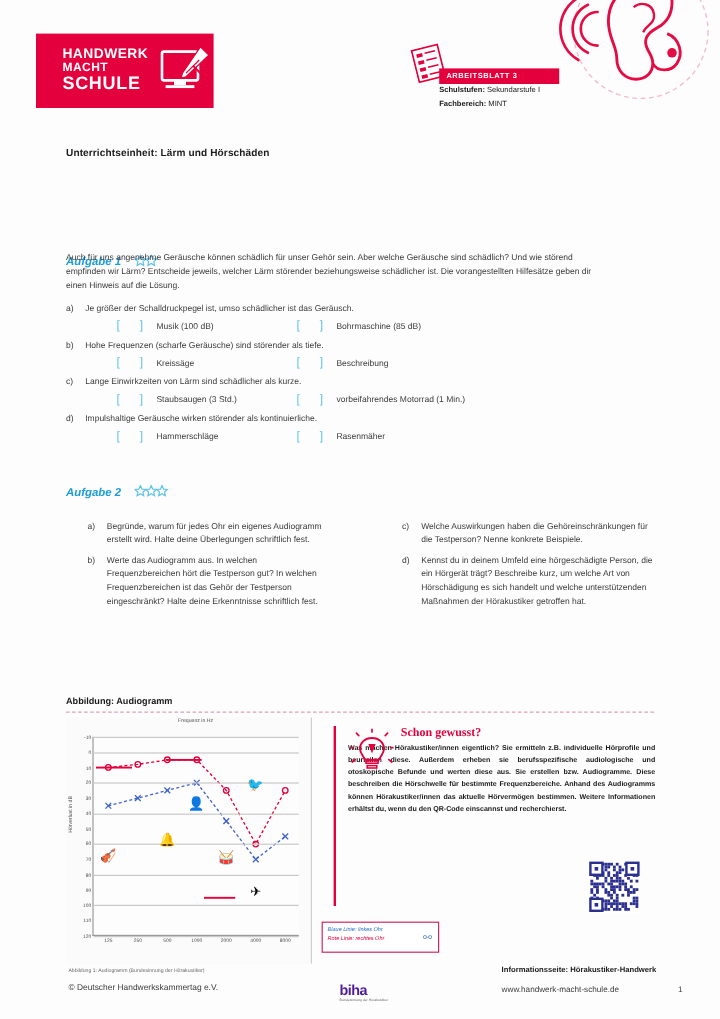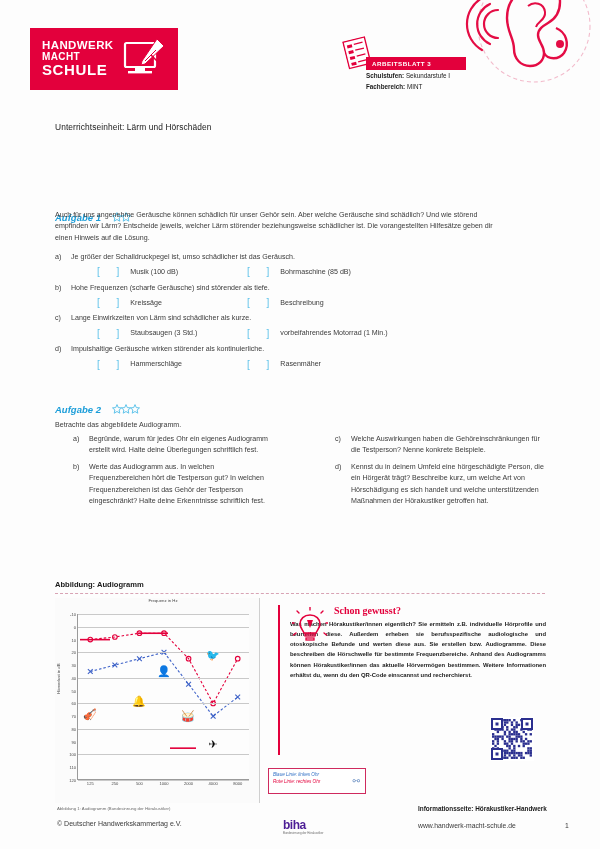--- a/index.html
+++ b/index.html
@@ -16,21 +16,21 @@
   }
 
   
   .logo-block {
     position: absolute; left: 30px; top: 28px;
     width: 148px; height: 62px;
     background: #e3003c;
     display: flex; align-items: center;
   }
   .logo-text {
-    padding-left: 12px;
+    padding-left: 22px;
     color: #ffffff;
     font-weight: bold;
     line-height: 1.02;
   }
   .logo-text .l1 { font-size: 11.5px; letter-spacing: 0.4px; display:block; }
   .logo-text .l2 { font-size: 10px; letter-spacing: 0.4px; display:block; }
   .logo-text .l3 { font-size: 15px; letter-spacing: 0.6px; display:block; }
   .logo-mark {
     margin-left: 7px;
     width: 46px; height: 44px;
@@ -60,21 +60,21 @@
 
   .doc-icon {
     position: absolute; left: 345px; top: 38px;
     width: 26px; height: 30px;
     transform: rotate(-14deg);
   }
 
   
   .unit-line {
     position: absolute; left: 55px; top: 122px;
-    font-size: 8.4px; font-weight: normal; color: #1a1a1a;
+    font-size: 8.4px; font-weight: bold; color: #1a1a1a;
     letter-spacing: 0.1px;
   }
   .main-title {
     position: absolute; left: 55px; top: 139px;
     font-size: 16.5px; font-weight: bold;
     color: #1b9dd9; letter-spacing: -0.1px;
   }
 
   
   .task-head {
@@ -393,21 +393,20 @@
   <div class="task-head" style="left:55px; top:403px;">
     <span>Aufgabe 2</span>
     <span class="stars" id="task2-stars"><span class="star"><svg viewBox="0 0 10 10" width="10" height="10">
             <path d="M5 0.6 L6.3 3.6 L9.5 3.9 L7.1 6 L7.8 9.2 L5 7.5 L2.2 9.2 L2.9 6 L0.5 3.9 L3.7 3.6 Z" fill="none" stroke="#5fc3ea" stroke-width="1"></path>
           </svg></span><span class="star"><svg viewBox="0 0 10 10" width="10" height="10">
             <path d="M5 0.6 L6.3 3.6 L9.5 3.9 L7.1 6 L7.8 9.2 L5 7.5 L2.2 9.2 L2.9 6 L0.5 3.9 L3.7 3.6 Z" fill="none" stroke="#5fc3ea" stroke-width="1"></path>
           </svg></span><span class="star"><svg viewBox="0 0 10 10" width="10" height="10">
             <path d="M5 0.6 L6.3 3.6 L9.5 3.9 L7.1 6 L7.8 9.2 L5 7.5 L2.2 9.2 L2.9 6 L0.5 3.9 L3.7 3.6 Z" fill="none" stroke="#5fc3ea" stroke-width="1"></path>
           </svg></span></span>
   </div>
-  <div class="body-text" style="left:55px; top:420px; width:300px;">Betrachte das abgebildete Audiogramm.</div>
 
   <div class="sub-list" style="left:73px; top:434px; width:200px;">
     <div class="sub-row">
       <div class="sub-label">a)</div>
       <div class="sub-body">Begründe, warum für jedes Ohr ein eigenes Audiogramm erstellt wird. Halte deine Überlegungen schriftlich fest.</div>
     </div>
     <div class="sub-row" style="margin-top:5px;">
       <div class="sub-label">b)</div>
       <div class="sub-body">Werte das Audiogramm aus. In welchen Frequenzbereichen hört die Testperson gut? In welchen Frequenzbereichen ist das Gehör der Testperson eingeschränkt? Halte deine Erkenntnisse schriftlich fest.</div>
     </div>

